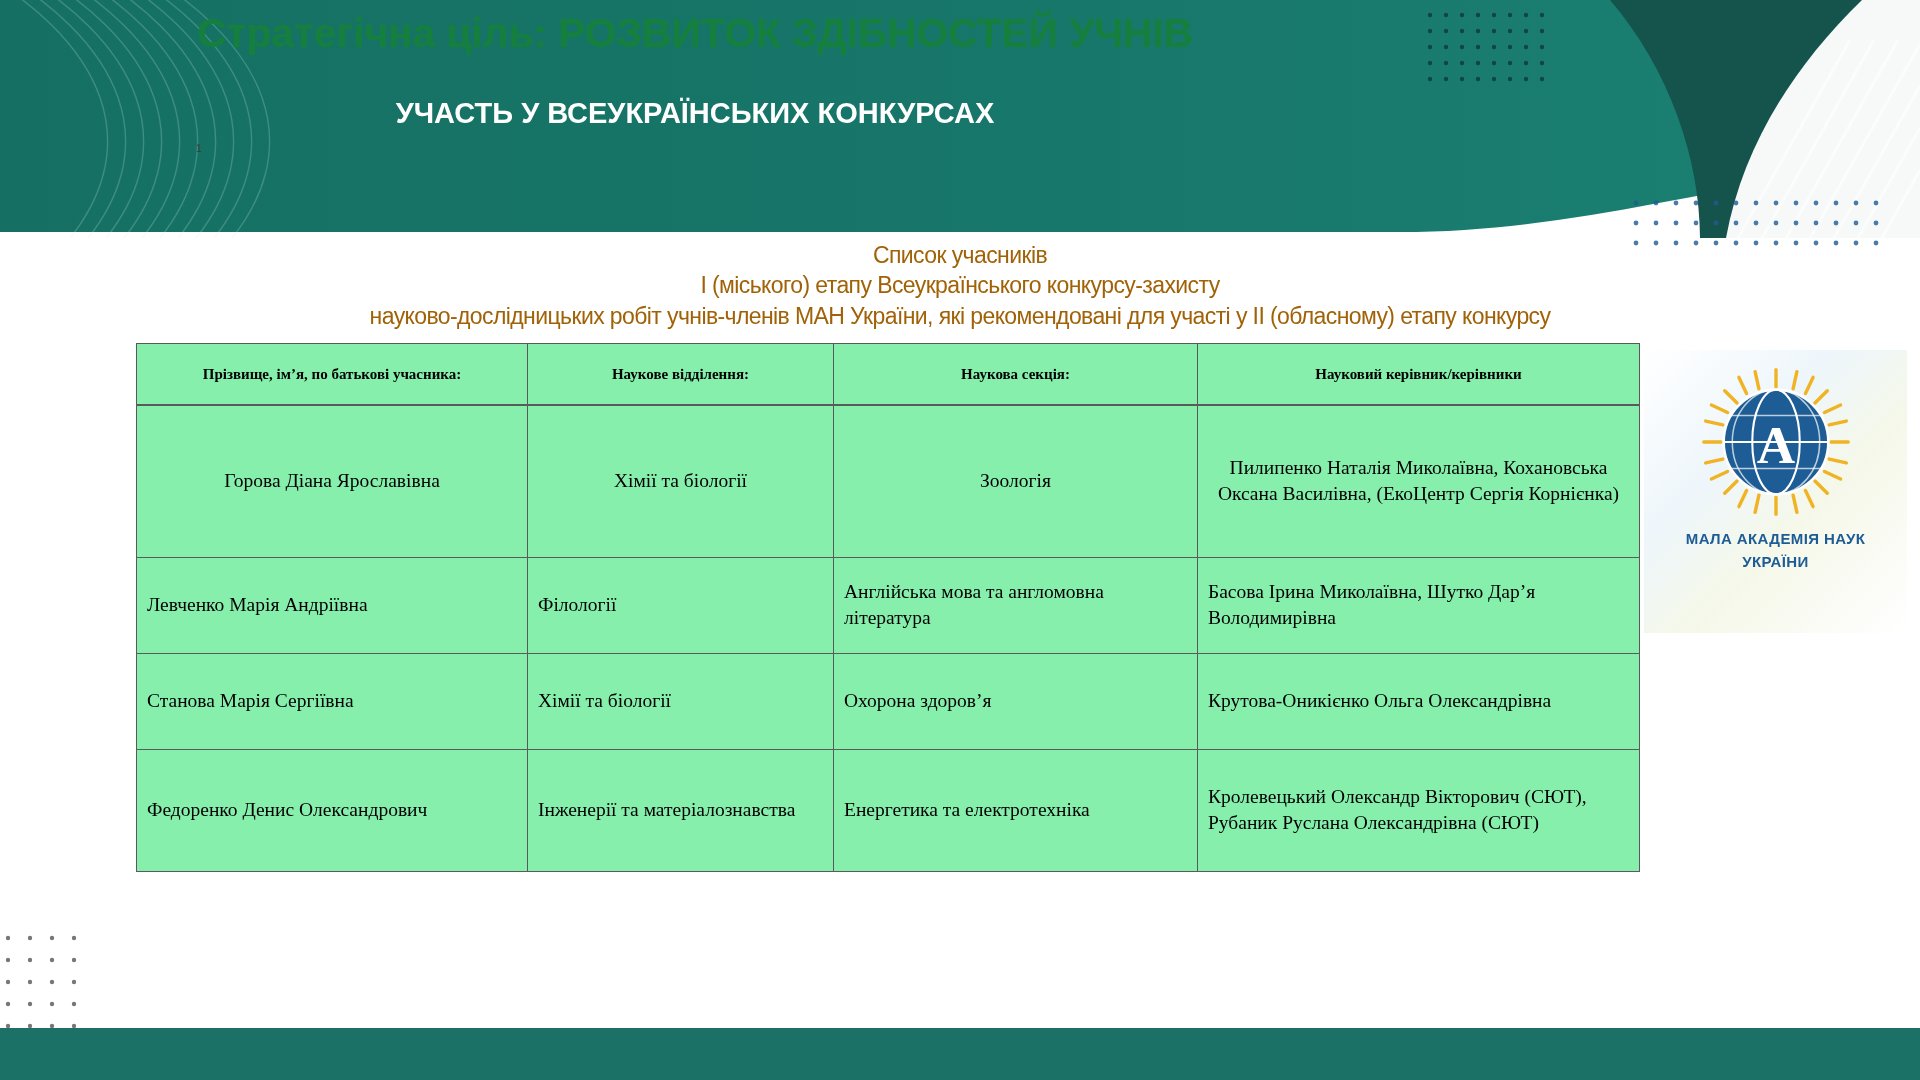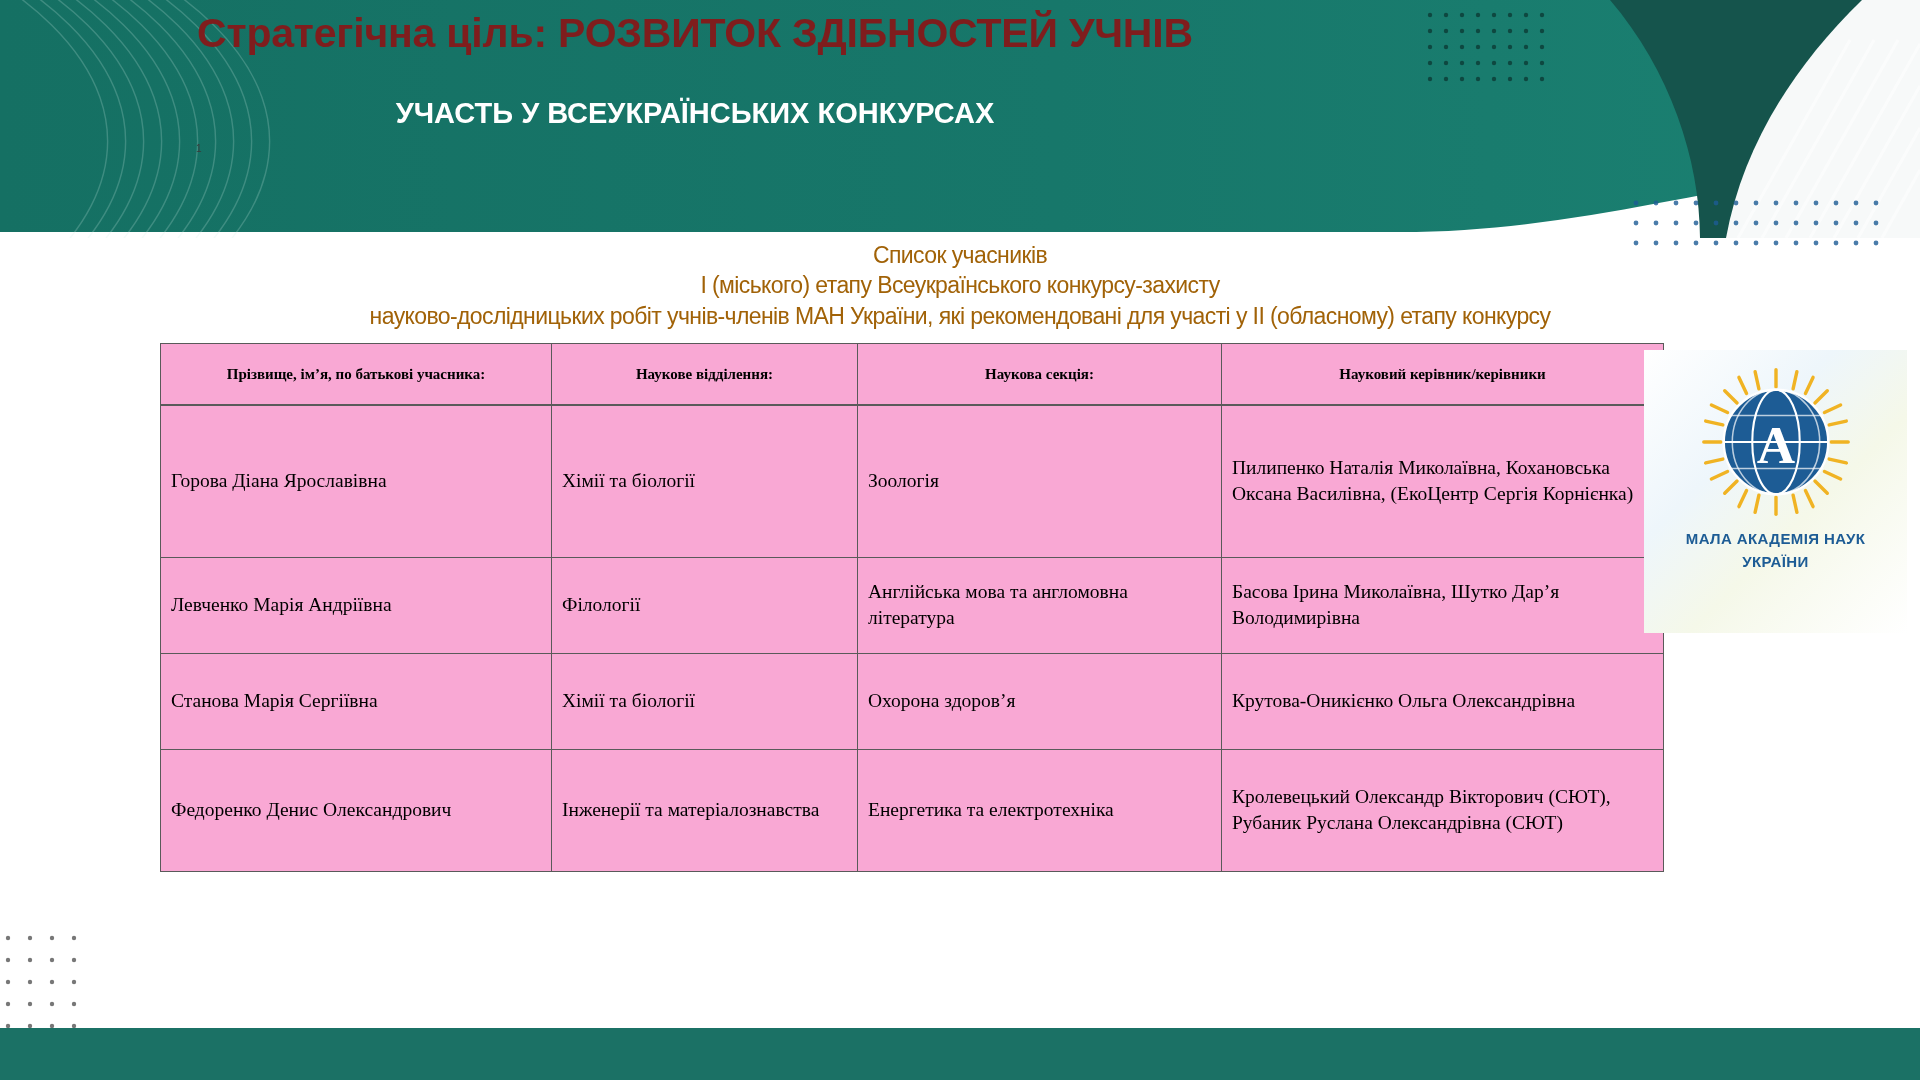--- a/index.html
+++ b/index.html
@@ -67,21 +67,21 @@
     width: 90px;
     height: 140px;
   }
 
   .title-main {
     position: absolute;
     left: 0;
     top: 8px;
     width: 1390px;
     text-align: center;
-    color: #7f1d1d;
+    color: #15803d;
     font-size: 41px;
     font-weight: bold;
     letter-spacing: -0.2px;
     line-height: 1.25;
   }
   .title-main .lead {
     font-weight: bold;
   }
   .title-sub {
     position: absolute;
@@ -117,22 +117,21 @@
   .list-caption .ln { display:block; white-space: nowrap; }
 
   
   .part-table {
     position: absolute;
     left: 136px;
     top: 343px;
     width: 1503px;
     border-collapse: collapse;
     table-layout: fixed;
-    background: #f9a8d4;
-    margin-left: 24px;
+    background: #86efac;
   }
   .part-table th, .part-table td {
     border: 1px solid #5a5a5a;
     vertical-align: middle;
     font-family: "Liberation Serif", serif;
   }
   .part-table th {
     text-align: center;
     font-size: 15px;
     font-weight: bold;
@@ -143,21 +142,21 @@
   .part-table td {
     font-size: 19.5px;
     padding: 8px 10px;
     line-height: 1.35;
   }
   .col-a { width: 391px; }
   .col-b { width: 306px; }
   .col-c { width: 364px; }
   .col-d { width: 442px; }
 
-  .r-tall   { height: 152px; }
+  .r-tall   { height: 152px; text-align: center; }
   .r-mid    { height: 122px; padding-left: 16px; }
   .r-short  { height: 96px; }
 
   .cell-mid { vertical-align: middle; }
 
   
   .man-logo {
     position: absolute;
     left: 1644px;
     top: 350px;

